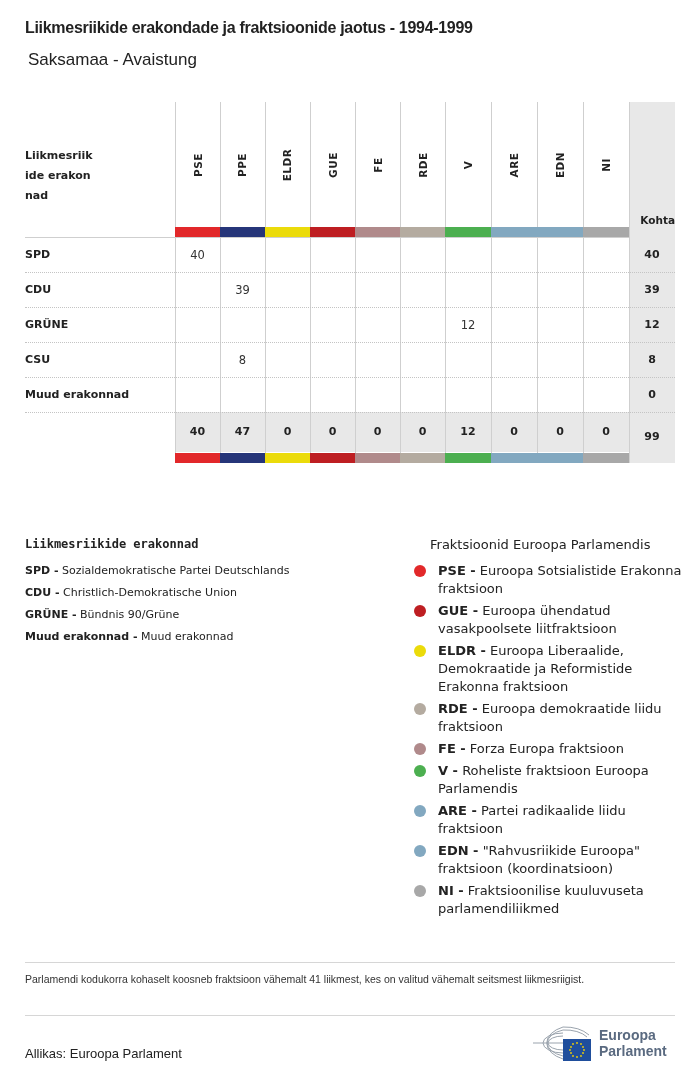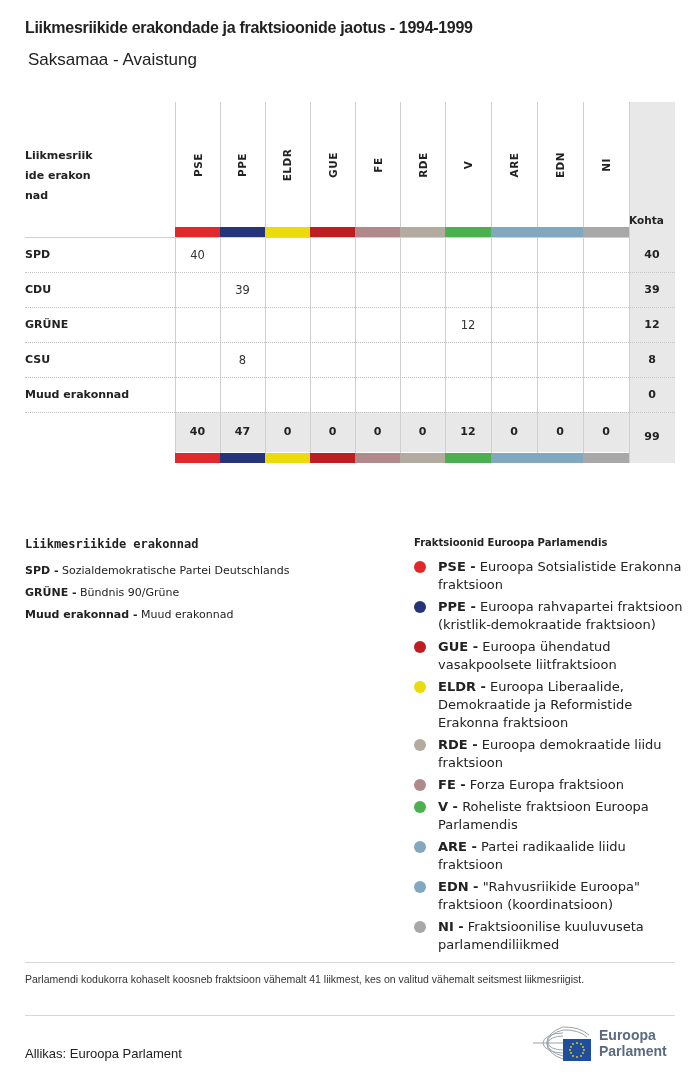--- a/index.html
+++ b/index.html
@@ -9,33 +9,33 @@
 
   .table-area { position: absolute; left: 0; top: 0; width: 700px; height: 480px; }
   .vline { position: absolute; width: 1px; background: #cfcfcf; }
   .hline-dot { position: absolute; left: 25px; width: 650px; border-top: 1px dotted #c4c4c4; height: 0; }
   .hline { position: absolute; left: 25px; width: 604px; border-top: 1px solid #cfcfcf; height: 0; }
   .col-head { position: absolute; top: 102px; height: 125px; display: flex; align-items: center; justify-content: center; }
   .col-head span { display: inline-block; transform: rotate(-90deg); font-size: 10.5px; font-weight: bold; white-space: nowrap; letter-spacing: 0.5px; }
   .color-bar { position: absolute; height: 10px; }
   .rowhead-label { position: absolute; left: 25px; top: 146px; width: 70px; font-size: 11px; font-weight: bold; line-height: 20px; word-break: break-all; }
   .kohta-bg { position: absolute; left: 629px; top: 102px; width: 46px; height: 361px; background: #e8e8e8; }
-  .kohta-label { position: absolute; left: 629px; top: 214px; width: 46px; text-align: left; font-size: 10.5px; font-weight: bold; }
+  .kohta-label { position: absolute; left: 629px; top: 214px; width: 46px; text-align: right; font-size: 10.5px; font-weight: bold; }
   .row-label { position: absolute; left: 25px; font-size: 11px; font-weight: bold; }
   .cell { position: absolute; text-align: center; font-size: 11.5px; color: #333; }
   .total-cell { position: absolute; text-align: center; font-size: 11px; font-weight: bold; }
   .totals-bg { position: absolute; left: 175px; top: 412px; width: 454px; height: 40px; background: #e8e8e8; }
 
   .legend-left { position: absolute; left: 25px; top: 537px; }
   .legend-left .lh { font-family: "DejaVu Sans Mono", monospace; font-weight: bold; font-size: 12px; margin-bottom: 9px; }
   .legend-left .li { font-size: 11px; line-height: 22px; }
   .legend-left .li b { font-weight: bold; }
 
   .legend-right { position: absolute; left: 414px; top: 537px; width: 270px; }
-  .legend-right .lh { font-size: 10px; font-weight: bold; margin-bottom: 10px; }
+  .legend-right .lh { font-size: 13px; font-weight: normal; margin-bottom: 10px; margin-left: 16px; }
   .legend-right .li { position: relative; padding-left: 24px; font-size: 13px; line-height: 18px; margin-bottom: 4px; }
   .legend-right .dot { position: absolute; left: 0; top: 3px; width: 12px; height: 12px; border-radius: 50%; }
 
   .sep { position: absolute; left: 25px; width: 650px; border-top: 1px solid #d6d6d6; }
   .footnote { position: absolute; left: 25px; top: 970px; width: 620px; font-size: 10.5px; line-height: 18px; color: #333; font-family: "Liberation Sans", sans-serif; }
   .source { position: absolute; left: 25px; top: 1046px; font-size: 13px; font-family: "Liberation Sans", sans-serif; }
   .source b { font-weight: normal; }
   .logo { position: absolute; left: 529px; top: 1025px; width: 150px; height: 40px; }
   .logo-text { position: absolute; left: 70px; top: 2px; font-size: 14px; line-height: 16px; color: #5a6a80; font-family: "Liberation Sans", sans-serif; font-weight: bold; }
 </style>
@@ -186,28 +186,28 @@
     <div class="total-cell" style="left: 445px; width: 46px; top: 425px;">12</div>
     <div class="total-cell" style="left: 491px; width: 46px; top: 425px;">0</div>
     <div class="total-cell" style="left: 537px; width: 46px; top: 425px;">0</div>
     <div class="total-cell" style="left: 583px; width: 46px; top: 425px;">0</div>
     <div class="total-cell" style="left: 629px; width: 46px; top: 430px;">99</div>
   </div>
 
 <div class="legend-left" id="legend-left">
   <div class="lh">Liikmesriikide erakonnad</div>
 <div class="li"><b>SPD -</b> <span>Sozialdemokratische Partei Deutschlands</span></div>
+    <div class="li"><b>CDU -</b> <span>Christlich-Demokratische Union</span></div>
     <div class="li"><b>GRÜNE -</b> <span>Bündnis 90/Grüne</span></div>
     <div class="li"><b>Muud erakonnad -</b> <span>Muud erakonnad</span></div>
   </div>
 
 <div class="legend-right" id="legend-right">
   <div class="lh">Fraktsioonid Euroopa Parlamendis</div>
 <div class="li"><span class="dot" style="background: rgb(226, 40, 42);"></span><b>PSE -</b> <span>Euroopa Sotsialistide Erakonna fraktsioon</span></div>
-    <div class="li"><span class="dot" style="background: rgb(38, 53, 121);"></span><b>PPE -</b> <span>Euroopa rahvapartei fraktsioon (kristlik-demokraatide fraktsioon)</span></div>
     <div class="li"><span class="dot" style="background: rgb(190, 30, 34);"></span><b>GUE -</b> <span>Euroopa ühendatud vasakpoolsete liitfraktsioon</span></div>
     <div class="li"><span class="dot" style="background: rgb(235, 219, 10);"></span><b>ELDR -</b> <span>Euroopa Liberaalide, Demokraatide ja Reformistide Erakonna fraktsioon</span></div>
     <div class="li"><span class="dot" style="background: rgb(180, 171, 160);"></span><b>RDE -</b> <span>Euroopa demokraatide liidu fraktsioon</span></div>
     <div class="li"><span class="dot" style="background: rgb(176, 138, 139);"></span><b>FE -</b> <span>Forza Europa fraktsioon</span></div>
     <div class="li"><span class="dot" style="background: rgb(76, 175, 80);"></span><b>V -</b> <span>Roheliste fraktsioon Euroopa Parlamendis</span></div>
     <div class="li"><span class="dot" style="background: rgb(130, 168, 192);"></span><b>ARE -</b> <span>Partei radikaalide liidu fraktsioon</span></div>
     <div class="li"><span class="dot" style="background: rgb(130, 168, 192);"></span><b>EDN -</b> <span>"Rahvusriikide Euroopa" fraktsioon (koordinatsioon)</span></div>
     <div class="li"><span class="dot" style="background: rgb(168, 168, 168);"></span><b>NI -</b> <span>Fraktsioonilise kuuluvuseta parlamendiliikmed</span></div>
   </div>
 

